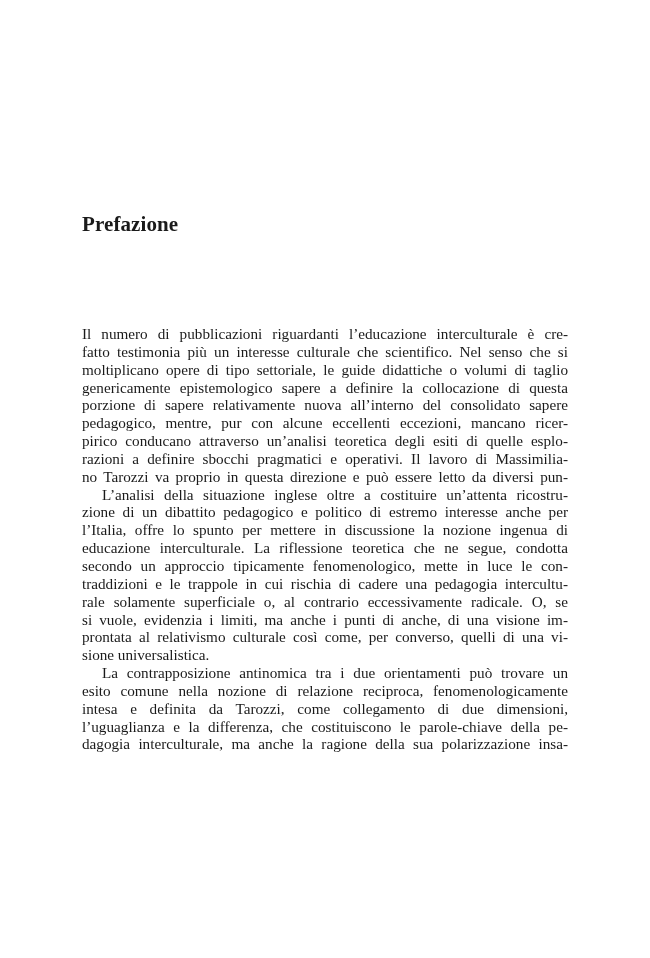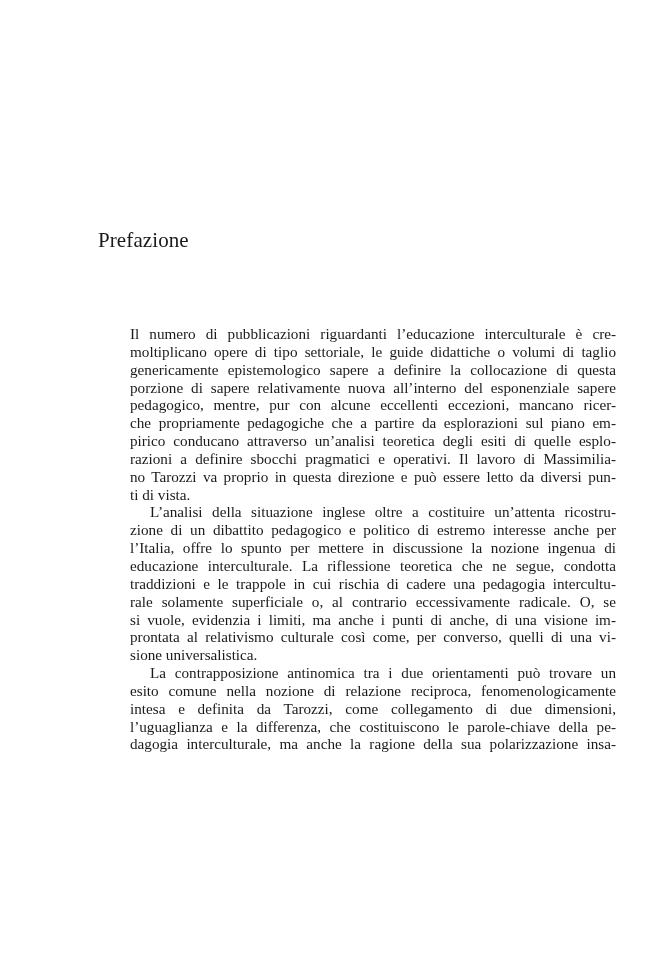--- a/index.html
+++ b/index.html
@@ -12,35 +12,34 @@
       height: 958px;
       position: relative;
       overflow: hidden;
       font-family: "Liberation Serif", "DejaVu Serif", serif;
       color: #1a1a1a;
     }
     .page-title {
       position: absolute;
       left: 82px;
       top: 212px;
-      margin: 16px;
+      margin: 0;
       font-size: 21px;
-      font-weight: normal;
+      font-weight: bold;
       letter-spacing: 0.1px;
       color: #1a1a1a;
     }
     .body-text {
       position: absolute;
       left: 82px;
       top: 325px;
       width: 486px;
       font-size: 15.2px;
       line-height: 17.85px;
       color: #1a1a1a;
-      margin-left: 48px;
     }
     .line {
       display: block;
       white-space: nowrap;
       text-align: justify;
       text-align-last: justify;
       height: 17.85px;
     }
     .line.last {
       text-align-last: left;
@@ -52,36 +51,36 @@
   </style>
 </head>
 <body>
 
 <h1 class="page-title">Prefazione</h1>
 
 <div class="body-text">
 
   <div>
     <span class="line"><span style="white-space: nowrap;">Il numero di pubblicazioni riguardanti l’educazione interculturale è cre-</span></span>
+    <span class="line"><span style="white-space: nowrap;">fatto testimonia più un interesse culturale che scientifico. Nel senso che si</span></span>
     <span class="line"><span style="white-space: nowrap;">moltiplicano opere di tipo settoriale, le guide didattiche o volumi di taglio</span></span>
     <span class="line"><span style="white-space: nowrap;">genericamente epistemologico sapere a definire la collocazione di questa</span></span>
-    <span class="line"><span style="white-space: nowrap;">porzione di sapere relativamente nuova all’interno del esponenziale sapere</span></span>
+    <span class="line"><span style="white-space: nowrap;">porzione di sapere relativamente nuova all’interno del consolidato sapere</span></span>
     <span class="line"><span style="white-space: nowrap;">pedagogico, mentre, pur con alcune eccellenti eccezioni, mancano ricer-</span></span>
-    <span class="line"><span style="white-space: nowrap;">che propriamente pedagogiche che a partire da esplorazioni sul piano em-</span></span>
     <span class="line"><span style="white-space: nowrap;">pirico conducano attraverso un’analisi teoretica degli esiti di quelle esplo-</span></span>
     <span class="line"><span style="white-space: nowrap;">razioni a definire sbocchi pragmatici e operativi. Il lavoro di Massimilia-</span></span>
     <span class="line"><span style="white-space: nowrap;">no Tarozzi va proprio in questa direzione e può essere letto da diversi pun-</span></span>
-    <span class="line last">ti di vista.</span>
   </div>
 
   <div>
     <span class="line indent"><span style="white-space: nowrap;">L’analisi della situazione inglese oltre a costituire un’attenta ricostru-</span></span>
     <span class="line"><span style="white-space: nowrap;">zione di un dibattito pedagogico e politico di estremo interesse anche per</span></span>
     <span class="line"><span style="white-space: nowrap;">l’Italia, offre lo spunto per mettere in discussione la nozione ingenua di</span></span>
     <span class="line"><span style="white-space: nowrap;">educazione interculturale. La riflessione teoretica che ne segue, condotta</span></span>
+    <span class="line"><span style="white-space: nowrap;">secondo un approccio tipicamente fenomenologico, mette in luce le con-</span></span>
     <span class="line"><span style="white-space: nowrap;">traddizioni e le trappole in cui rischia di cadere una pedagogia intercultu-</span></span>
     <span class="line"><span style="white-space: nowrap;">rale solamente superficiale o, al contrario eccessivamente radicale. O, se</span></span>
     <span class="line"><span style="white-space: nowrap;">si vuole, evidenzia i limiti, ma anche i punti di anche, di una visione im-</span></span>
     <span class="line"><span style="white-space: nowrap;">prontata al relativismo culturale così come, per converso, quelli di una vi-</span></span>
     <span class="line last">sione universalistica.</span>
   </div>
 
   <div>
     <span class="line indent"><span style="white-space: nowrap;">La contrapposizione antinomica tra i due orientamenti può trovare un</span></span>
     <span class="line"><span style="white-space: nowrap;">esito comune nella nozione di relazione reciproca, fenomenologicamente</span></span>

